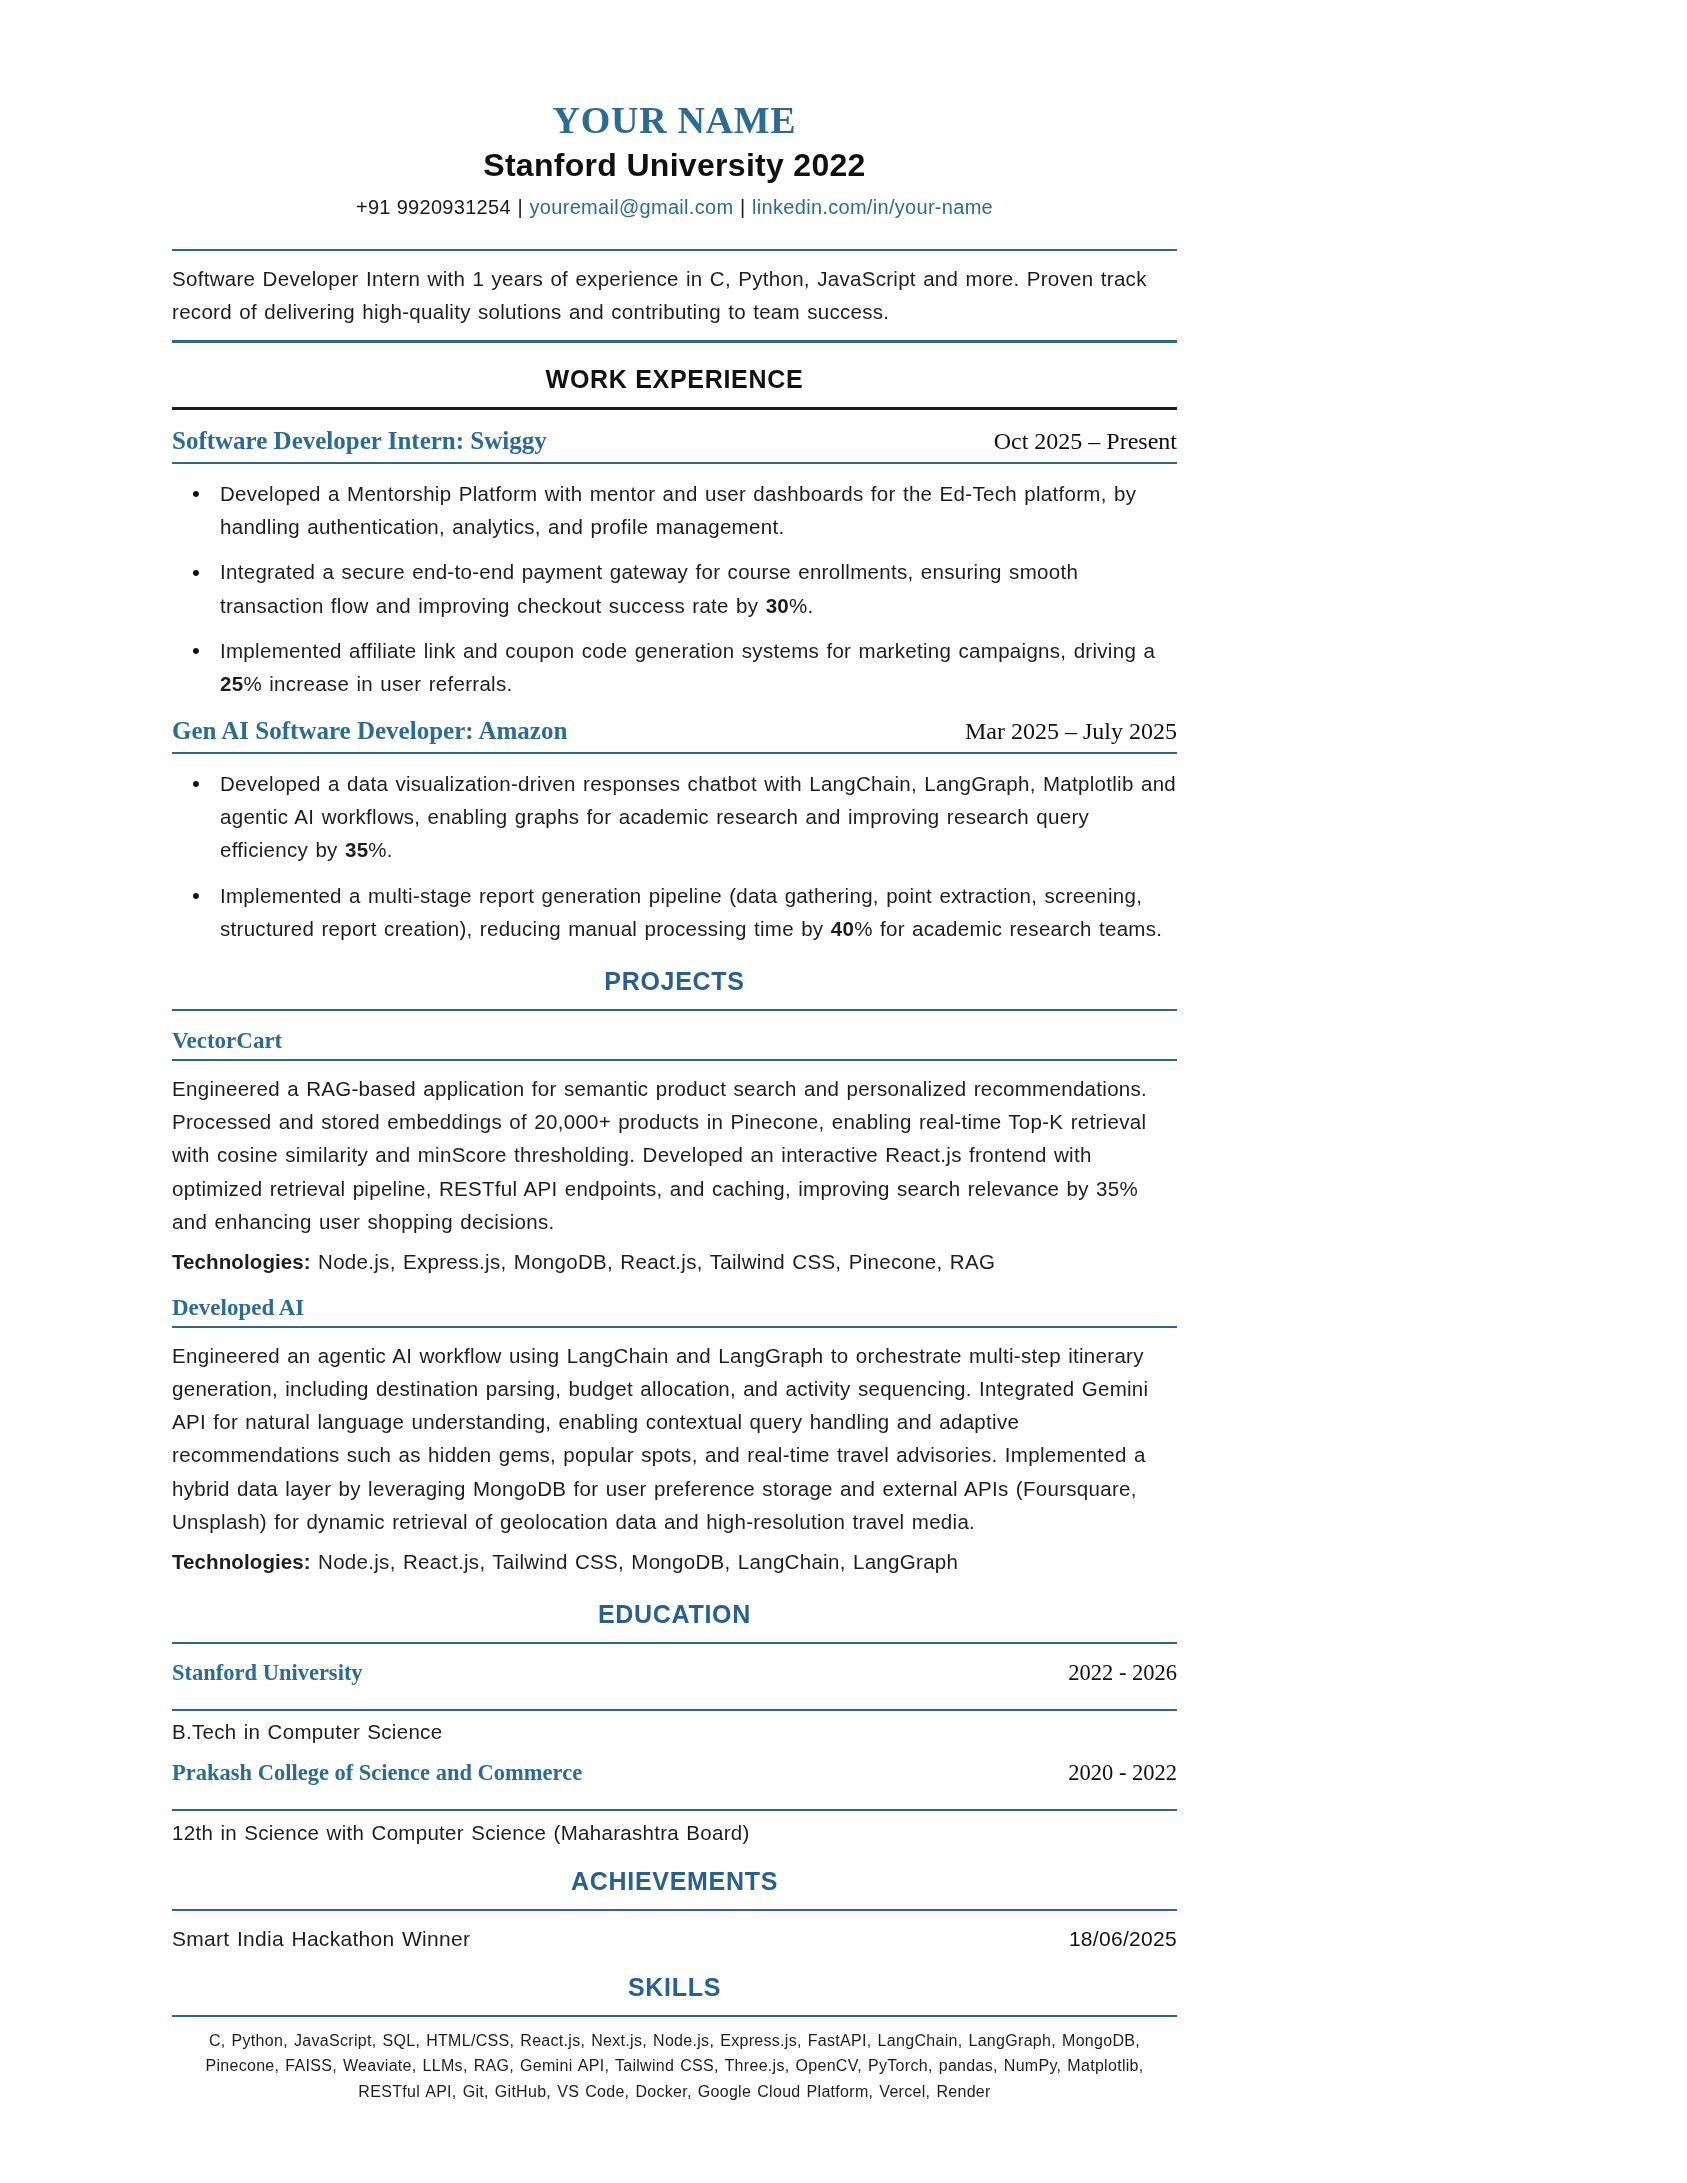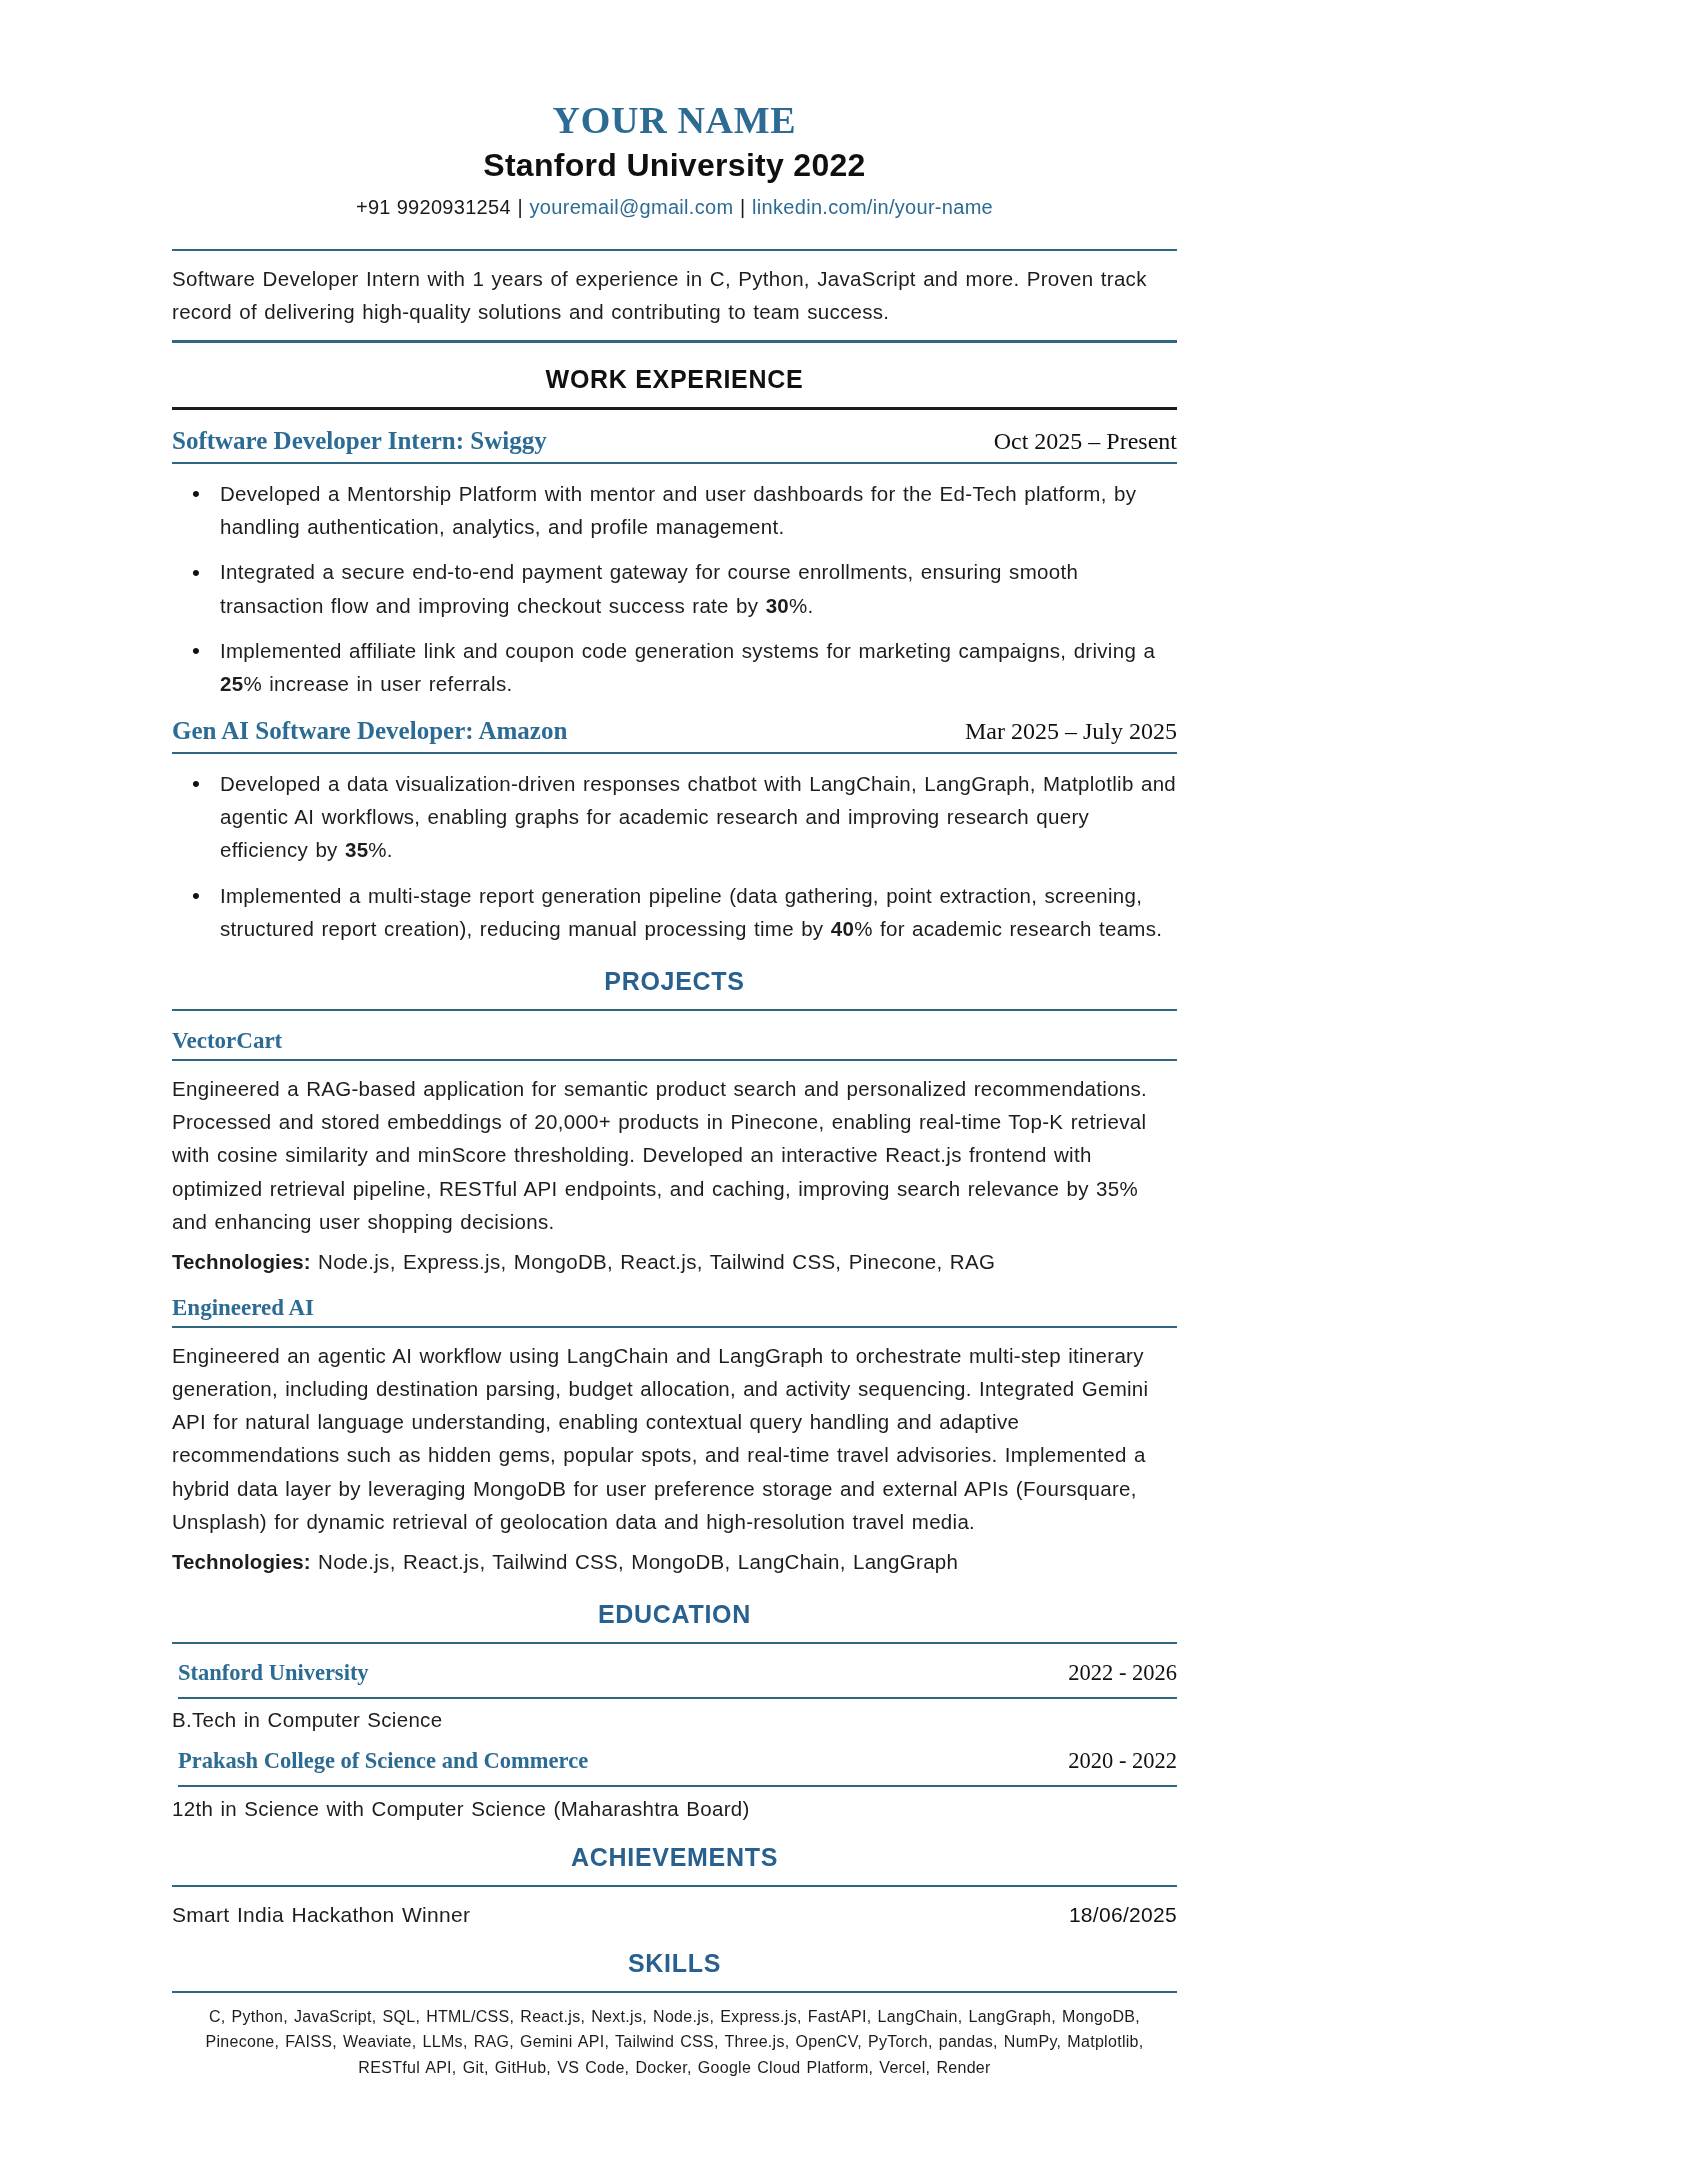--- a/index.html
+++ b/index.html
@@ -93,21 +93,21 @@
   }
   .tech{
     font-size:20.5px;line-height:1.62;letter-spacing:0.3px;word-spacing:1.3px;
     margin-top:6.6px;margin-bottom:5.3px;
   }
   .tech b{letter-spacing:0.1px;}
   
   .edu-row{
     display:flex;justify-content:space-between;align-items:baseline;
     border-bottom:2.6px solid var(--rule_blue);
-    padding-bottom:11px;margin-top:16px;margin-left:6px;
+    padding-bottom:23px;margin-top:16px;
   }
   .edu-school{
     font-family:"Liberation Serif",serif;font-weight:bold;
     font-size:22.5px;color:var(--accent);
   }
   .edu-dates{font-family:"Liberation Serif",serif;font-size:22.5px;color:#101010;}
   .edu-degree{
     font-size:20.5px;letter-spacing:0.3px;word-spacing:1.3px;
     margin-top:9.3px;margin-bottom:4px;
   }
@@ -173,21 +173,21 @@
   <div class="project">
     <div class="proj-title-row">
       <span class="proj-name">VectorCart</span>
     </div>
     <p class="desc">Engineered a RAG-based application for semantic product search and personalized recommendations. Processed and stored embeddings of 20,000+ products in Pinecone, enabling real-time Top-K retrieval with cosine similarity and minScore thresholding. Developed an interactive React.js frontend with optimized retrieval pipeline, RESTful API endpoints, and caching, improving search relevance by 35% and enhancing user shopping decisions.</p>
     <p class="tech"><b>Technologies:</b><span> Node.js, Express.js, MongoDB, React.js, Tailwind CSS, Pinecone, RAG</span></p>
   </div>
 
   <div class="project">
     <div class="proj-title-row">
-      <span class="proj-name">Engineered AI</span>
+      <span class="proj-name">Developed AI</span>
     </div>
     <p class="desc">Engineered an agentic AI workflow using LangChain and LangGraph to orchestrate multi-step itinerary generation, including destination parsing, budget allocation, and activity sequencing. Integrated Gemini API for natural language understanding, enabling contextual query handling and adaptive recommendations such as hidden gems, popular spots, and real-time travel advisories. Implemented a hybrid data layer by leveraging MongoDB for user preference storage and external APIs (Foursquare, Unsplash) for dynamic retrieval of geolocation data and high-resolution travel media.</p>
     <p class="tech"><b>Technologies:</b><span> Node.js, React.js, Tailwind CSS, MongoDB, LangChain, LangGraph</span></p>
   </div>
 
   <h2 class="section blue">EDUCATION</h2>
   <div class="rule thin"></div>
 
   <div>
     <div class="edu-row">

